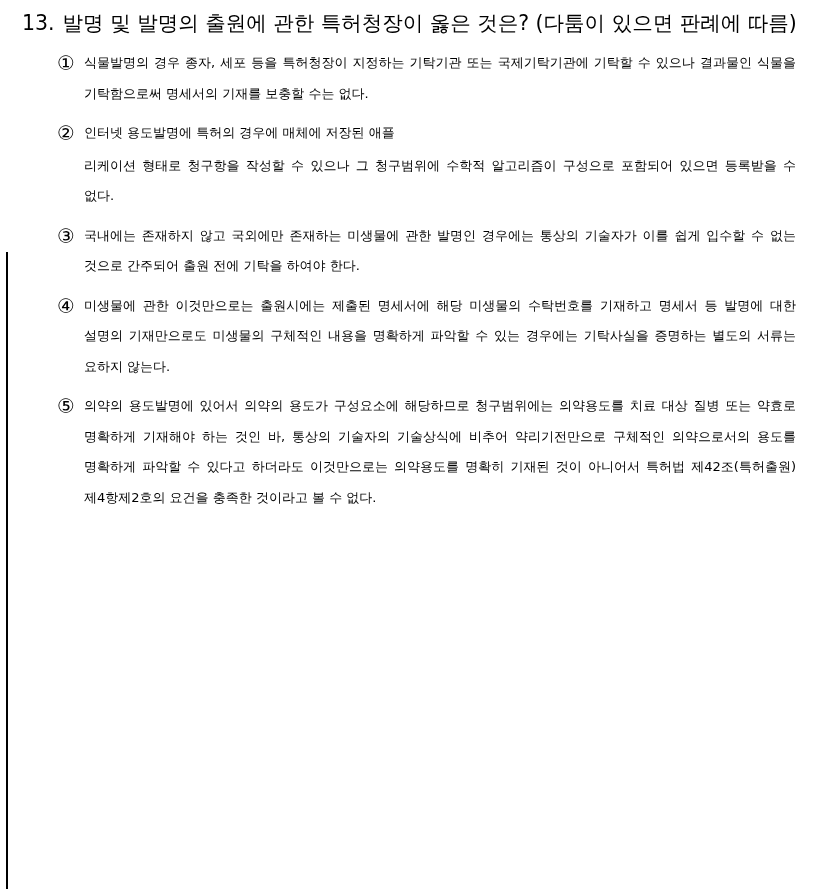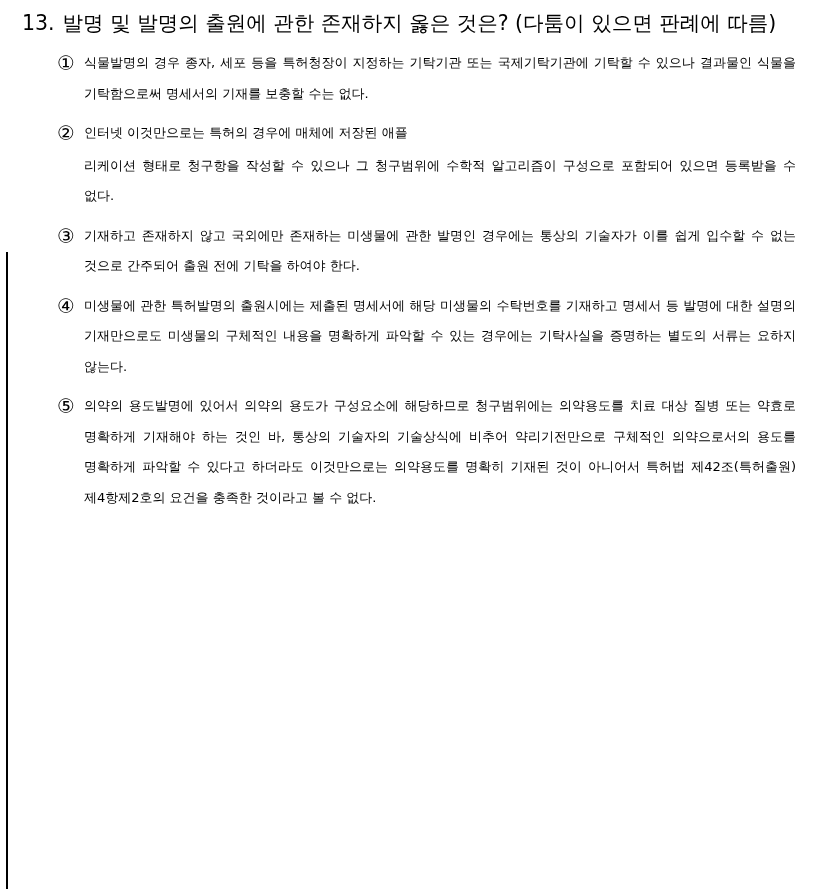--- a/index.html
+++ b/index.html
@@ -89,46 +89,46 @@
 <body>
 
 <div class="page">
 
   <div class="margin-rule"></div>
 
   <div class="question">
 
     <div class="q-head">
       <div class="q-num">13.</div>
-      <div class="q-stem">발명 및 발명의 출원에 관한 존재하지 옳은 것은? (다툼이 있으면 판례에 따름)</div>
+      <div class="q-stem">발명 및 발명의 출원에 관한 특허청장이 옳은 것은? (다툼이 있으면 판례에 따름)</div>
     </div>
 
     <div class="choices">
 
       <div class="choice">
         <div class="choice-marker">①</div>
         <div class="choice-text">식물발명의 경우 종자, 세포 등을 특허청장이 지정하는 기탁기관 또는 국제기탁기관에 기탁할 수 있으나 결과물인 식물을 기탁함으로써 명세서의 기재를 보충할 수는 없다.</div>
       </div>
 
       <div class="choice choice-split">
         <div class="choice-marker">②</div>
         <div class="choice-text">
-          <span class="line-a">인터넷 이것만으로는 특허의 경우에 매체에 저장된 애플</span>
+          <span class="line-a">인터넷 용도발명에 특허의 경우에 매체에 저장된 애플</span>
           <span class="line-b">리케이션 형태로 청구항을 작성할 수 있으나 그 청구범위에 수학적 알고리즘이 구성으로 포함되어 있으면 등록받을 수 없다.</span>
         </div>
       </div>
 
       <div class="choice">
         <div class="choice-marker">③</div>
-        <div class="choice-text">기재하고 존재하지 않고 국외에만 존재하는 미생물에 관한 발명인 경우에는 통상의 기술자가 이를 쉽게 입수할 수 없는 것으로 간주되어 출원 전에 기탁을 하여야 한다.</div>
+        <div class="choice-text">국내에는 존재하지 않고 국외에만 존재하는 미생물에 관한 발명인 경우에는 통상의 기술자가 이를 쉽게 입수할 수 없는 것으로 간주되어 출원 전에 기탁을 하여야 한다.</div>
       </div>
 
       <div class="choice">
         <div class="choice-marker">④</div>
-        <div class="choice-text">미생물에 관한 특허발명의 출원시에는 제출된 명세서에 해당 미생물의 수탁번호를 기재하고 명세서 등 발명에 대한 설명의 기재만으로도 미생물의 구체적인 내용을 명확하게 파악할 수 있는 경우에는 기탁사실을 증명하는 별도의 서류는 요하지 않는다.</div>
+        <div class="choice-text">미생물에 관한 이것만으로는 출원시에는 제출된 명세서에 해당 미생물의 수탁번호를 기재하고 명세서 등 발명에 대한 설명의 기재만으로도 미생물의 구체적인 내용을 명확하게 파악할 수 있는 경우에는 기탁사실을 증명하는 별도의 서류는 요하지 않는다.</div>
       </div>
 
       <div class="choice">
         <div class="choice-marker">⑤</div>
         <div class="choice-text">의약의 용도발명에 있어서 의약의 용도가 구성요소에 해당하므로 청구범위에는 의약용도를 치료 대상 질병 또는 약효로 명확하게 기재해야 하는 것인 바, 통상의 기술자의 기술상식에 비추어 약리기전만으로 구체적인 의약으로서의 용도를 명확하게 파악할 수 있다고 하더라도 이것만으로는 의약용도를 명확히 기재된 것이 아니어서 특허법 제42조(특허출원)제4항제2호의 요건을 충족한 것이라고 볼 수 없다.</div>
       </div>
 
     </div>
   </div>
 </div>

